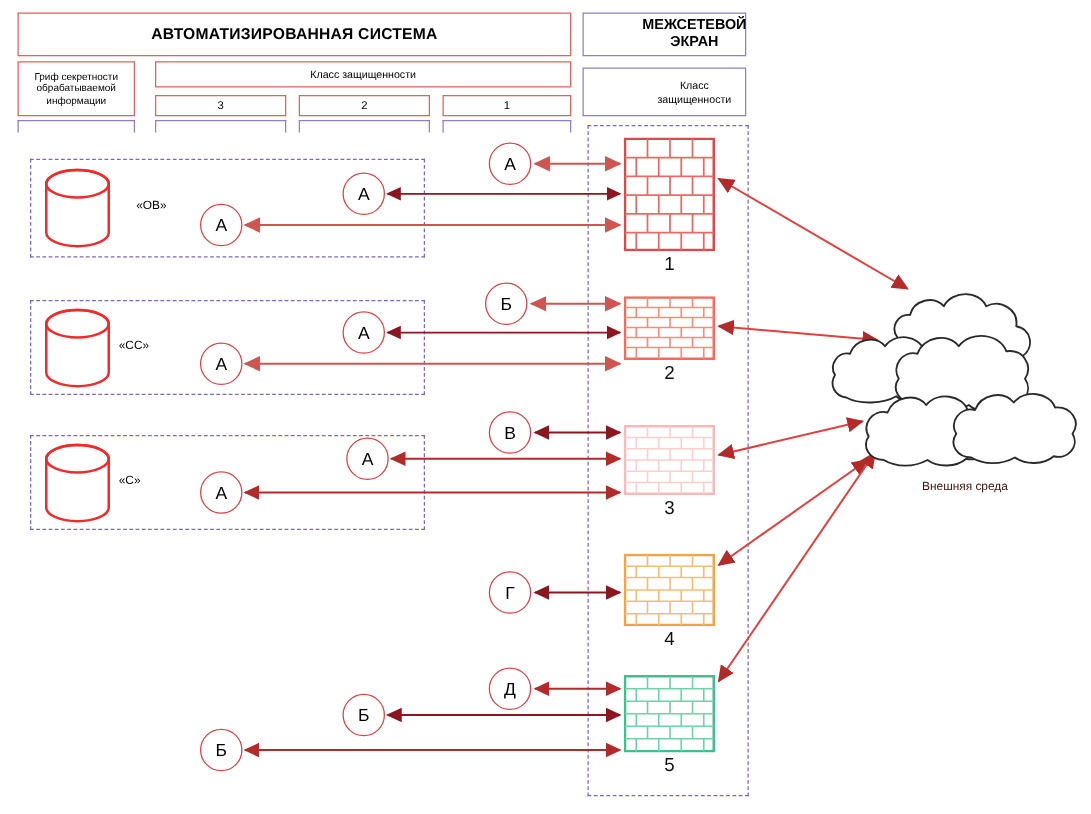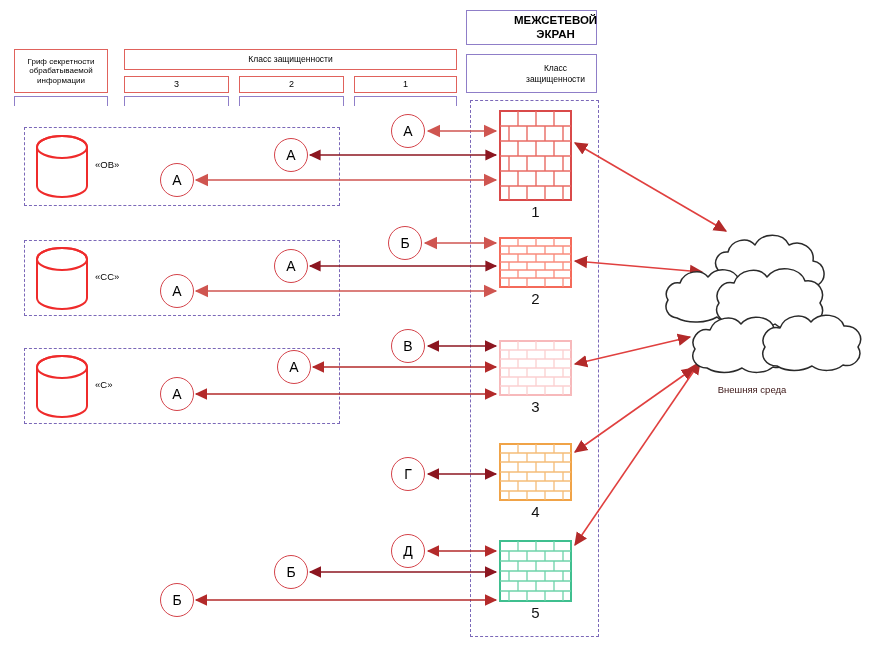--- a/index.html
+++ b/index.html
@@ -86,20 +86,23 @@
   svg.overlay{
     position:absolute;left:0;top:0;width:873px;height:651px;
     pointer-events:none;
   }
 </style>
 </head>
 <body>
 
 <div id="canvas">
 
+  <div class="abs hdr-box" style="left:14px;top:10px;width:443px;height:35px;">
+    <span class="hdr-title">АВТОМАТИЗИРОВАННАЯ СИСТЕМА</span>
+  </div>
 
   <div class="abs hdr-box" style="left:14px;top:49px;width:94px;height:44px;">
     <span class="hdr-small">Гриф секретности обрабатываемой информации</span>
   </div>
 
   <div class="abs hdr-box" style="left:124px;top:49px;width:333px;height:21px;">
     <span class="hdr-sub">Класс защищенности</span>
   </div>
 
   <div class="abs hdr-box" style="left:124px;top:76px;width:105px;height:17px;">
@@ -130,21 +133,21 @@
 
   <div class="abs dashed-col" style="left:470px;top:100px;width:129px;height:537px;"></div>
 
   <div class="abs cyl" style="left:34px;top:134px;">
     <svg width="56" height="65" viewBox="0 0 56 65">
       <ellipse cx="28" cy="13" rx="25" ry="11" fill="#fff" stroke="#ef2b2b" stroke-width="2"></ellipse>
       <path d="M3,13 L3,52 A25,11 0 0 0 53,52 L53,13" fill="#fff" stroke="#ef2b2b" stroke-width="2"></path>
       <ellipse cx="28" cy="13" rx="25" ry="11" fill="none" stroke="#ef2b2b" stroke-width="2"></ellipse>
     </svg>
   </div>
-  <div class="abs cyl-label" style="left:95px;top:159px;">«ОВ»</div>
+  <div class="abs cyl-label" style="left:109px;top:159px;">«ОВ»</div>
 
   <div class="abs cyl" style="left:34px;top:246px;">
     <svg width="56" height="65" viewBox="0 0 56 65">
       <ellipse cx="28" cy="13" rx="25" ry="11" fill="#fff" stroke="#ef2b2b" stroke-width="2"></ellipse>
       <path d="M3,13 L3,52 A25,11 0 0 0 53,52 L53,13" fill="#fff" stroke="#ef2b2b" stroke-width="2"></path>
       <ellipse cx="28" cy="13" rx="25" ry="11" fill="none" stroke="#ef2b2b" stroke-width="2"></ellipse>
     </svg>
   </div>
   <div class="abs cyl-label" style="left:95px;top:271px;">«СС»</div>
 
@@ -410,15 +413,15 @@
 
       <path d="M52,150 C41,150 34,140 40,131 C34,122 43,109 55,112 C60,99 78,96 86,106
                C95,95 115,98 119,110 C132,109 140,121 133,131 C139,141 129,152 118,149
                C110,156 95,156 87,150 C76,156 62,156 52,150 Z"></path>
 
       <path d="M122,148 C111,148 104,138 110,129 C104,120 113,107 125,110 C130,97 148,94 156,104
                C165,93 185,96 189,108 C202,107 210,119 203,129 C209,139 199,150 188,147
                C180,154 165,154 157,148 C146,154 132,154 122,148 Z"></path>
     </g>
   </svg>
-  <div class="abs cloud-label" style="left:702px;top:384px;width:100px;text-align:center;">Внешняя среда</div>
+  <div class="abs cloud-label" style="left:722px;top:384px;width:100px;text-align:center;">Внешняя среда</div>
 
 </div>
 
 </body></html>

